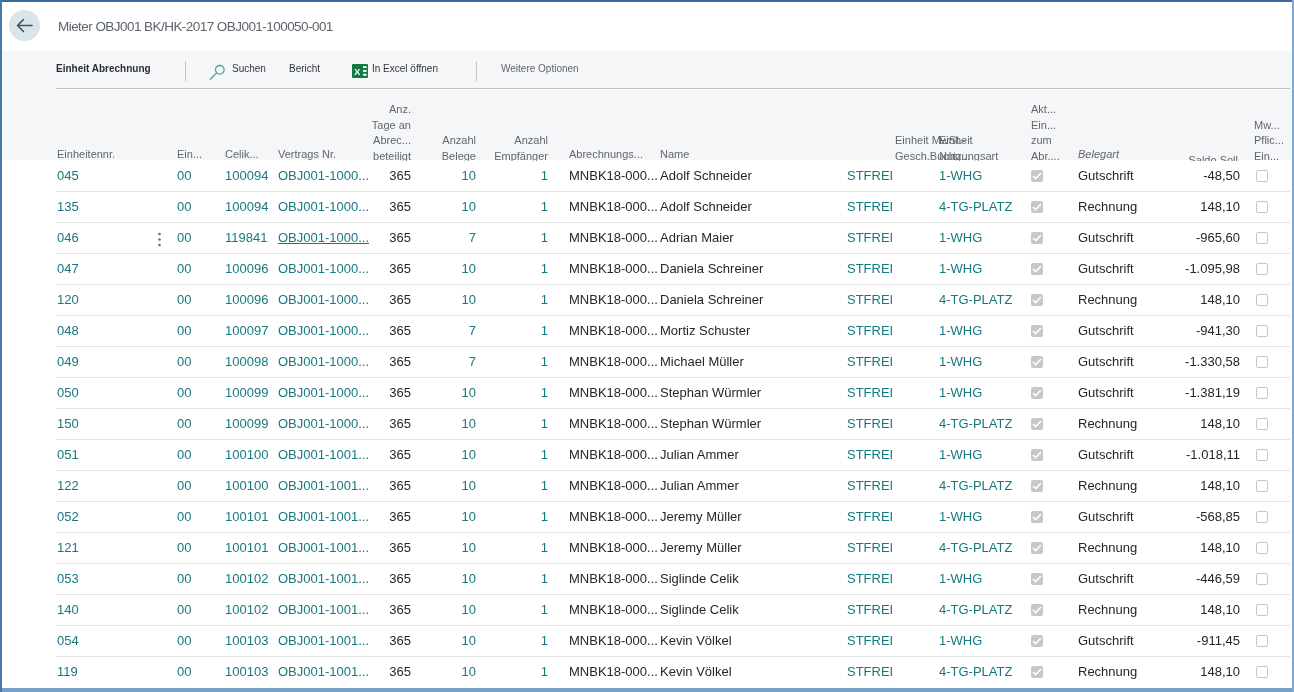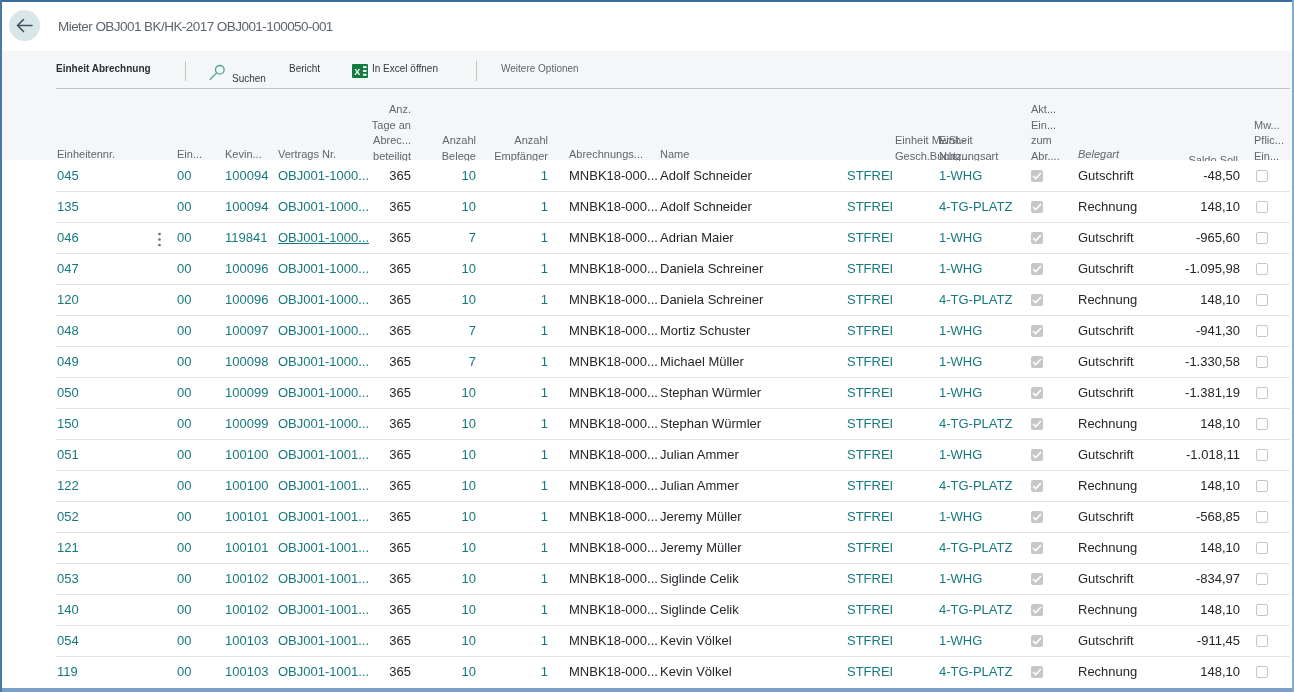--- a/index.html
+++ b/index.html
@@ -39,36 +39,36 @@
  <path d="M8.5 15.5 H23 M8.5 15.5 L14.5 9.5 M8.5 15.5 L14.5 21.5" stroke="#43505e" stroke-width="1.6" fill="none" stroke-linecap="round"></path>
     </svg></div>
 <div class="title abs">Mieter OBJ001 BK/HK-2017 OBJ001-100050-001</div>
 
 <div class="abs menu menubold" style="left:56px;">Einheit Abrechnung</div>
 <div class="vsep" style="left:185px;"></div>
 <svg class="abs" style="left:209px;top:62px;" width="18" height="19" viewBox="0 0 18 19">
   <circle cx="10.8" cy="7.8" r="4.3" stroke="#4aa593" stroke-width="1.3" fill="none"></circle>
   <path d="M7.6 10.9 L1.3 17.2" stroke="#4aa593" stroke-width="1.3" stroke-linecap="round"></path>
 </svg>
-<div class="abs menu" style="left:232px;margin-top:10px;">Suchen</div>
+<div class="abs menu" style="left:232px;">Suchen</div>
 <div class="abs menu" style="left:289px;">Bericht</div>
 <svg class="abs" style="left:352px;top:64px;" width="16" height="14" viewBox="0 0 16 14">
   <rect x="0" y="0" width="16" height="14" rx="1" fill="#117a41"></rect>
   <rect x="11" y="2.2" width="3.6" height="1.9" fill="#fff"></rect>
   <rect x="11" y="6" width="3.6" height="1.9" fill="#fff"></rect>
   <rect x="11" y="9.8" width="3.6" height="1.9" fill="#fff"></rect>
   <text x="5.2" y="10.6" font-size="9" font-weight="bold" fill="#fff" text-anchor="middle" font-family="Liberation Sans">X</text>
 </svg>
 <div class="abs menu" style="left:372px;">In Excel öffnen</div>
 <div class="vsep" style="left:476px;"></div>
 <div class="abs menu menugrey" style="left:501px;">Weitere Optionen</div>
 <div class="abline"></div>
 <div class="hl" style="left:57px;bottom:530px;">Einheitennr.</div>
 <div class="hl" style="left:177px;bottom:530px;">Ein...</div>
-<div class="hl" style="left:225px;bottom:530px;">Kevin...</div>
+<div class="hl" style="left:225px;bottom:530px;">Celik...</div>
 <div class="hl" style="left:278px;bottom:530px;">Vertrags Nr.</div>
 <div class="hl" style="right:883px;bottom:528px;text-align:right;">Anz.<br>Tage an<br>Abrec...<br>beteiligt</div>
 <div class="hl" style="right:818px;bottom:528px;text-align:right;">Anzahl<br>Belege</div>
 <div class="hl" style="right:746px;bottom:528px;text-align:right;">Anzahl<br>Empfänger</div>
 <div class="hl" style="left:569px;bottom:530px;">Abrechnungs...</div>
 <div class="hl" style="left:660px;bottom:530px;">Name</div>
 <div class="hl" style="left:847px;bottom:528px;margin-left:48px;">Einheit MwSt.-<br>Gesch.Buchg...</div>
 <div class="hl" style="left:939px;bottom:528px;">Einheit<br>Nutzungsart</div>
 <div class="hl" style="left:1031px;bottom:528px;">Akt...<br>Ein...<br>zum<br>Abr....</div>
 <div class="hl" style="left:1078px;bottom:530px;font-style:italic;">Belegart</div>
@@ -376,21 +376,21 @@
     <div class="cell blk" style="left:569px;">MNBK18-000...</div>
     <div class="cell blk" style="left:660px;">Siglinde Celik</div>
     <div class="cell lnk" style="left:847px;">STFREI</div>
     <div class="cell lnk" style="left:939px;">1-WHG</div>
     <div class="cbc">
       <svg width="10" height="8" viewBox="0 0 10 8">
         <path d="M1 4 L3.7 6.6 L9 1" stroke="#fff" stroke-width="1.6" fill="none"></path>
       </svg>
     </div>
     <div class="cell blk" style="left:1078px;">Gutschrift</div>
-    <div class="cell blk r" style="right:54px;">-834,97</div>
+    <div class="cell blk r" style="right:54px;">-446,59</div>
     <div class="cbu"></div>
   </div>
 <div class="sep" style="top:594px;"></div>
 <div class="row" style="top:595px;">
     <div class="cell lnk" style="left:57px;">140</div>
     <div class="cell lnk" style="left:177px;">00</div>
     <div class="cell lnk" style="left:225px;">100102</div>
     <div class="cell lnk" style="left:278px;">OBJ001-1001...</div>
     <div class="cell blk r" style="right:883px;">365</div>
     <div class="cell lnk r" style="right:818px;">10</div>

